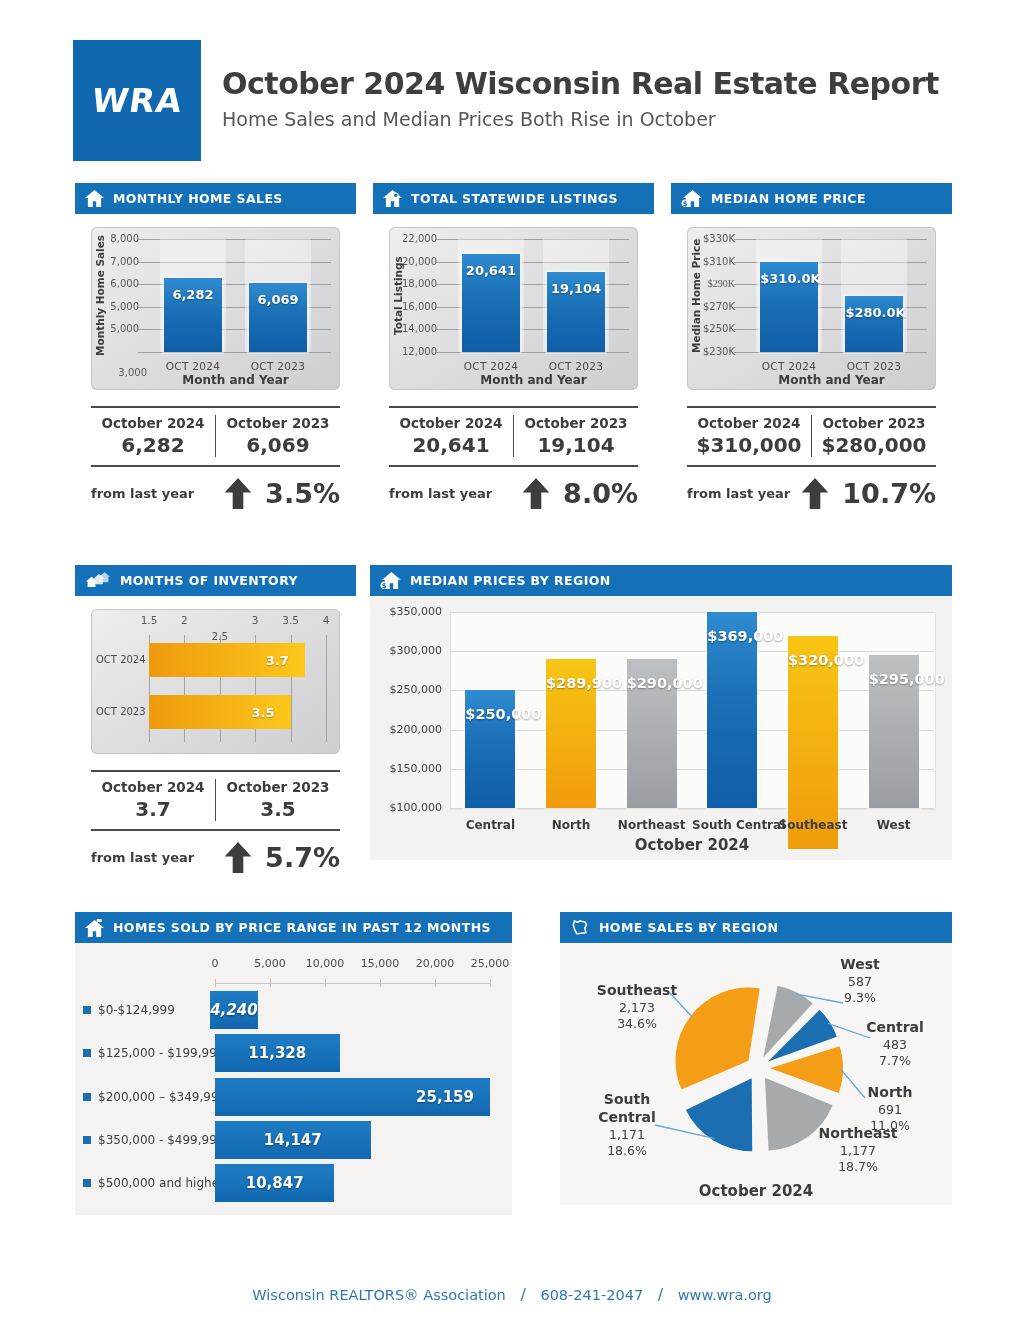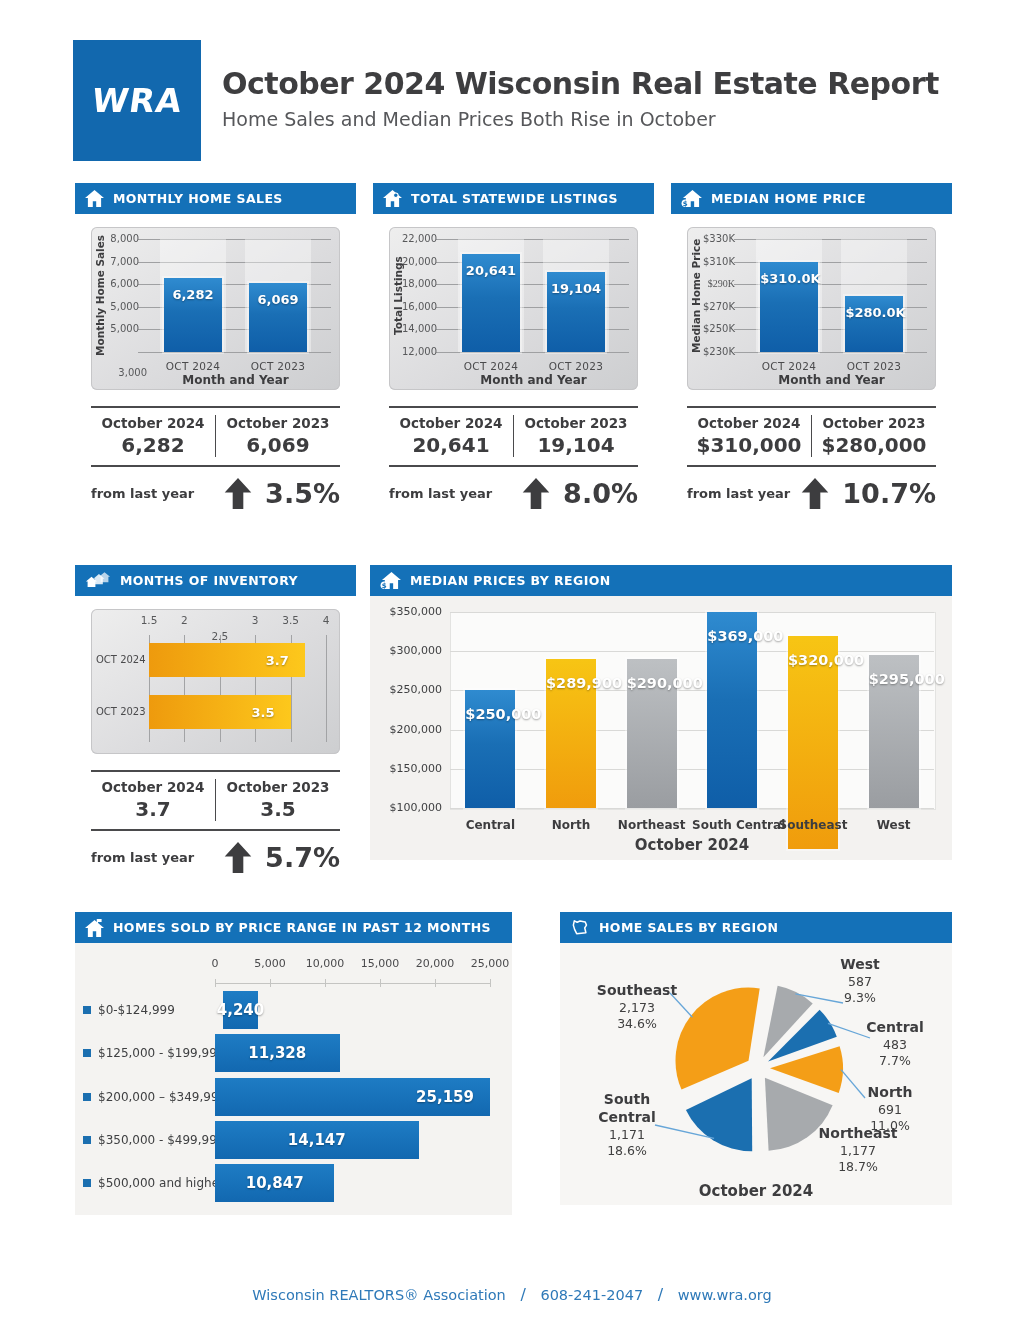--- a/index.html
+++ b/index.html
@@ -370,42 +370,42 @@
         <div class="tick-label" style="left: 277px; width: 56px; top: 14px; text-align: center; font-size: 11px; color: rgb(74, 74, 76);">15,000</div>
         <div style="position: absolute; left: 305px; top: 36px; width: 1px; height: 8px; background: rgb(196, 196, 194);"></div>
         <div class="tick-label" style="left: 332px; width: 56px; top: 14px; text-align: center; font-size: 11px; color: rgb(74, 74, 76);">20,000</div>
         <div style="position: absolute; left: 360px; top: 36px; width: 1px; height: 8px; background: rgb(196, 196, 194);"></div>
         <div class="tick-label" style="left: 387px; width: 56px; top: 14px; text-align: center; font-size: 11px; color: rgb(74, 74, 76);">25,000</div>
         <div style="position: absolute; left: 415px; top: 36px; width: 1px; height: 8px; background: rgb(196, 196, 194);"></div>
         <div style="position: absolute; left: 8px; top: 47.7px; width: 126px; height: 38px; display: flex; align-items: center;">
           <div class="swatch"></div>
           <div style="font-size: 12px; color: rgb(63, 64, 66); white-space: nowrap;">$0-$124,999</div>
         </div>
-        <div class="bar-blue2" style="position: absolute; left: 148px; top: 47.7px; width: 35px; height: 38px;">
+        <div class="bar-blue2" style="position: absolute; left: 135px; top: 47.7px; width: 48px; height: 38px; font-style: italic;">
           <div class="bar-label" style="top: 50%; transform: translate(-50%, -50%); font-size: 15px; left: 50%;">4,240</div>
         </div>
         <div style="position: absolute; left: 8px; top: 91.1px; width: 126px; height: 38px; display: flex; align-items: center;">
           <div class="swatch"></div>
           <div style="font-size: 12px; color: rgb(63, 64, 66); white-space: nowrap;">$125,000 - $199,999</div>
         </div>
         <div class="bar-blue2" style="position: absolute; left: 140px; top: 91.1px; width: 124.608px; height: 38px;">
           <div class="bar-label" style="top: 50%; transform: translate(-50%, -50%); font-size: 15px; left: 50%;">11,328</div>
         </div>
         <div style="position: absolute; left: 8px; top: 134.5px; width: 126px; height: 38px; display: flex; align-items: center;">
           <div class="swatch"></div>
           <div style="font-size: 12px; color: rgb(63, 64, 66); white-space: nowrap;">$200,000 – $349,999</div>
         </div>
         <div class="bar-blue2" style="position: absolute; left: 140px; top: 134.5px; width: 275px; height: 38px;">
           <div class="bar-label" style="top: 50%; transform: translateY(-50%); font-size: 15px; right: 16px;">25,159</div>
         </div>
         <div style="position: absolute; left: 8px; top: 177.9px; width: 126px; height: 38px; display: flex; align-items: center;">
           <div class="swatch"></div>
           <div style="font-size: 12px; color: rgb(63, 64, 66); white-space: nowrap;">$350,000 - $499,999</div>
         </div>
-        <div class="bar-blue2" style="position: absolute; left: 140px; top: 177.9px; width: 155.617px; height: 38px; padding-left: 48px;">
+        <div class="bar-blue2" style="position: absolute; left: 140px; top: 177.9px; width: 155.617px; height: 38px;">
           <div class="bar-label" style="top: 50%; transform: translate(-50%, -50%); font-size: 15px; left: 50%;">14,147</div>
         </div>
         <div style="position: absolute; left: 8px; top: 221.3px; width: 126px; height: 38px; display: flex; align-items: center;">
           <div class="swatch"></div>
           <div style="font-size: 12px; color: rgb(63, 64, 66); white-space: nowrap;">$500,000 and higher</div>
         </div>
         <div class="bar-blue2" style="position: absolute; left: 140px; top: 221.3px; width: 119.317px; height: 38px;">
           <div class="bar-label" style="top: 50%; transform: translate(-50%, -50%); font-size: 15px; left: 50%;">10,847</div>
         </div>
       </div>

